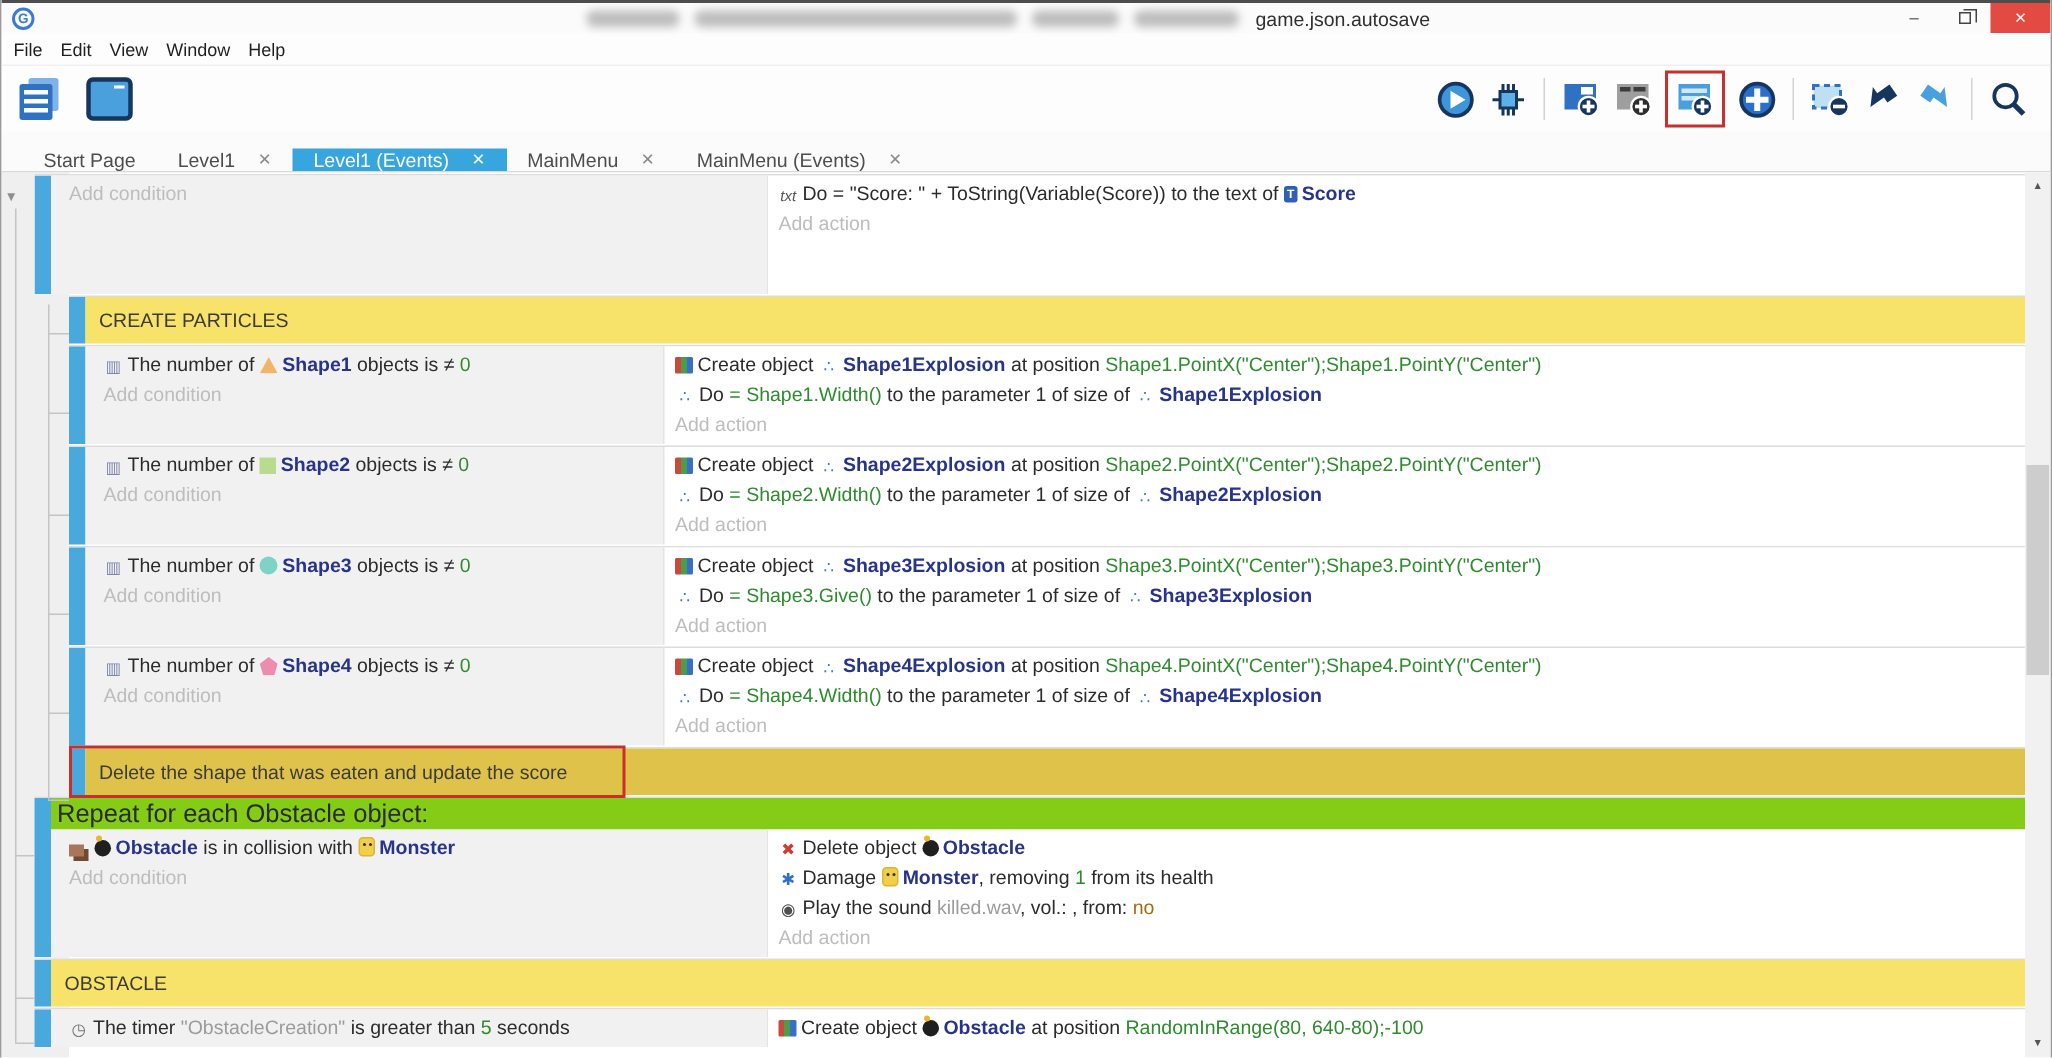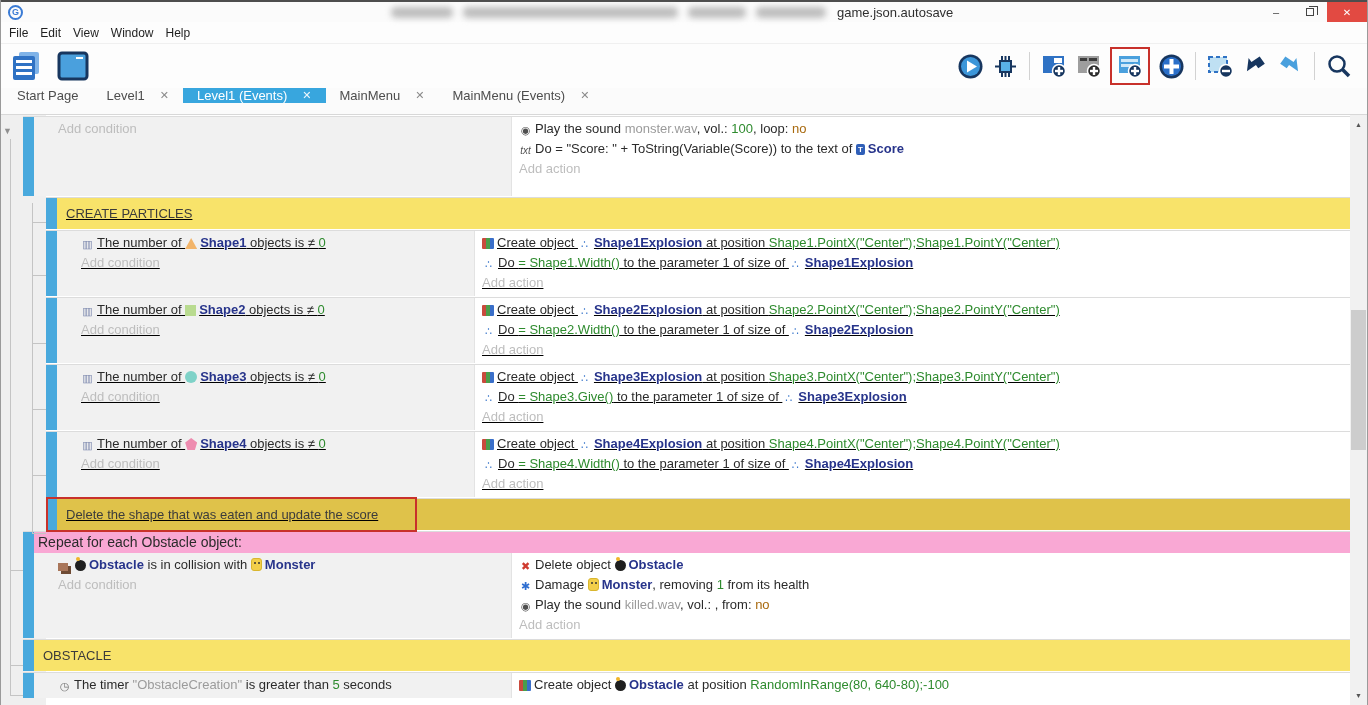--- a/index.html
+++ b/index.html
@@ -33,46 +33,46 @@
   .toolbar { height:44px; background:#fdfdfd; display:flex; align-items:center; }
   .tb-left { display:flex; gap:9px; margin-left:7px; }
   .bigbtn { width:37px; height:37px; display:flex; align-items:center; justify-content:center; }
   .tb-right { margin-left:auto; margin-right:14px; display:flex; align-items:center; gap:7px; }
   .tbtn { width:28px; height:30px; display:flex; align-items:center; justify-content:center; }
   .tsep { width:1px; height:28px; background:#d2d2d2; margin:0 3px; }
   .red-wrap { border:2px solid #c8312b; padding:2px 4px; display:flex; align-items:center; }
 
   
   .tabbar { height:27px; background:#fbfbfb; border-bottom:1px solid #d8d8d8; display:flex;
-            align-items:flex-start; padding-left:2px; }
+            align-items:flex-end; padding-left:14px; }
   .tab { display:flex; align-items:center; padding:0 14px; font-size:13px; color:#4d4d4d; }
   .tab .x { margin-left:15px; color:#8a8a8a; font-size:11px; }
   .tab.active { background:#38a6de; color:#fff; }
   .tab.active .x { color:#eef7fc; }
 
   
   .events { position:relative; height:590px; overflow:hidden;
             background:linear-gradient(90deg,#efefef 0 45px,#ffffff 45px); }
   .flow { position:absolute; left:0; top:0; right:17px; }
   .block { display:flex; margin-top:1px; border-top:1px solid #dcdcdc; position:relative; background:#fff; }
   .block.lvl1 { margin-left:22px; }
-  .block.lvl2 { margin-left:45px;text-decoration:underline; }
+  .block.lvl2 { margin-left:45px; }
   .ebar { width:11px; background:#49a9dd; flex:none; }
-  .cond { width:477px; background:#f1f1f1; padding:2px 0 3px 24px; flex:none; overflow:hidden; }
-  .lvl2 .cond { width:417px; }
+  .cond { width:477px; background:#f1f1f1; padding:2px 0 3px 12px; flex:none; overflow:hidden; }
+  .lvl2 .cond { width:385px; }
   .acts { flex:1; background:#fff; padding:2px 0 3px 7px; border-left:1px solid #e3e3e3; overflow:hidden; }
   .eline { line-height:20px; font-size:13px; color:#2b2b2b; white-space:nowrap; }
   .clipped { height:80px; overflow:hidden; }
   .cbody { flex:1; background:#f8e36a; padding:6px 0 6px 9px; color:#3b3b3b; }
   .cm.sel .cbody { background:#dfc24a; }
   .ctitle, .ctext { font-size:13px; line-height:19px; }
   .redbox-overlay { position:absolute; left:0; top:-2px; width:371px; bottom:-2px;
                     border:2px solid #c8312b; pointer-events:none; z-index:3; }
   .rbody { flex:1; display:flex; flex-direction:column; background:#fff; }
-  .rheader { font-size:14px; line-height:21px; padding-left:4px; background:#f9a8d4; color:#2b2b2b; }
+  .rheader { font-size:17px; line-height:21px; padding-left:4px; background:#84cc16; color:#2b2b2b; }
   .rsplit { display:flex; flex:1; }
 
   .t-plain { color:#2b2b2b; } .t-obj { color:#27348b; font-weight:bold; }
   .t-expr { color:#2e8b2e; } .t-file { color:#9b9b9b; } .t-ph { color:#bdbdbd; }
   .t-pur { color:#8e44ad; } .t-bool { color:#a8690e; }
 
   .evic { display:inline-block; min-width:13px; margin-right:3px; text-align:center;
           font-size:11px; vertical-align:-1px; line-height:13px; }
   .evic.it { font-style:italic; font-size:10px; }
   .evic.badge { color:#fff; font-size:8px; font-weight:bold; padding:0 2px; border-radius:2px;
@@ -276,21 +276,20 @@
   <div class="tline" style="left:9px;  top:455px; width:13px; height:1px;"></div>
   <div class="tline" style="left:9px;  top:550px; width:13px; height:1px;"></div>
   <div class="tline" style="left:9px;  top:580px; width:13px; height:1px;"></div>
   <div class="flow">
       <div class="block ev lvl1 clipped">
         <div class="ebar"></div>
         <div class="cond">
           <div class="eline"><span class="t-ph">Add condition</span></div>
         </div>
         <div class="acts">
-          <div class="eline"><span class="evic" style="color: rgb(79, 79, 79);">◉</span><span class="t-plain">Play the sound </span><span class="t-file">monster.wav</span><span class="t-plain">, vol.: </span><span class="t-expr">100</span><span class="t-plain">, loop: </span><span class="t-bool">no</span></div>
           <div class="eline"><span class="evic it" style="color: rgb(85, 85, 85);">txt</span><span class="t-plain">Do </span><span class="t-plain">= "Score: " + ToString(Variable(Score))</span><span class="t-plain"> to the text of </span><span class="evic badge" style="background: rgb(47, 95, 184);">T</span><span class="t-obj">Score</span></div>
           <div class="eline"><span class="t-ph">Add action</span></div>
         </div>
       </div>
       <div class="block cm lvl2">
         <div class="ebar"></div>
         <div class="cbody">
           <div class="ctitle">CREATE PARTICLES</div>
         </div>
       </div>

